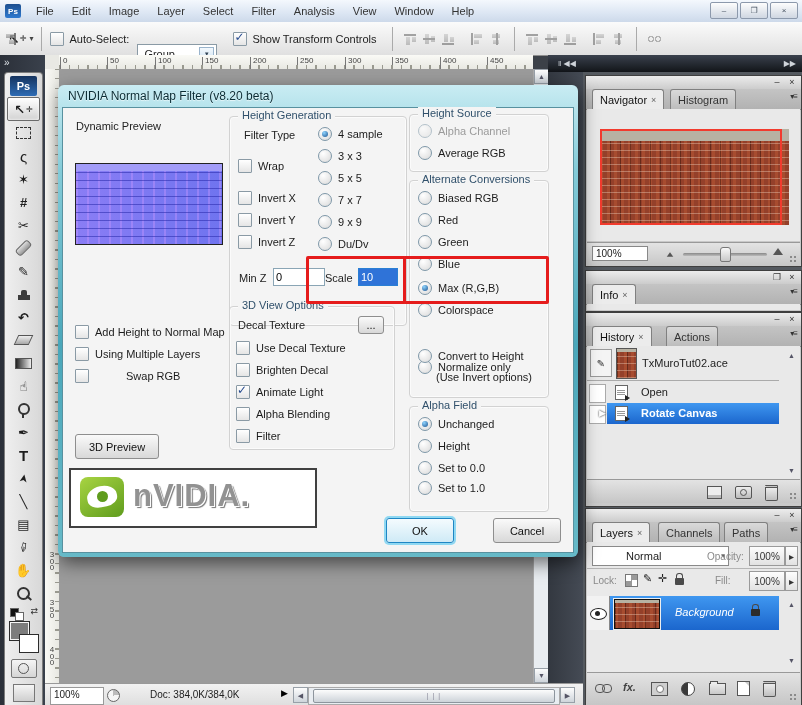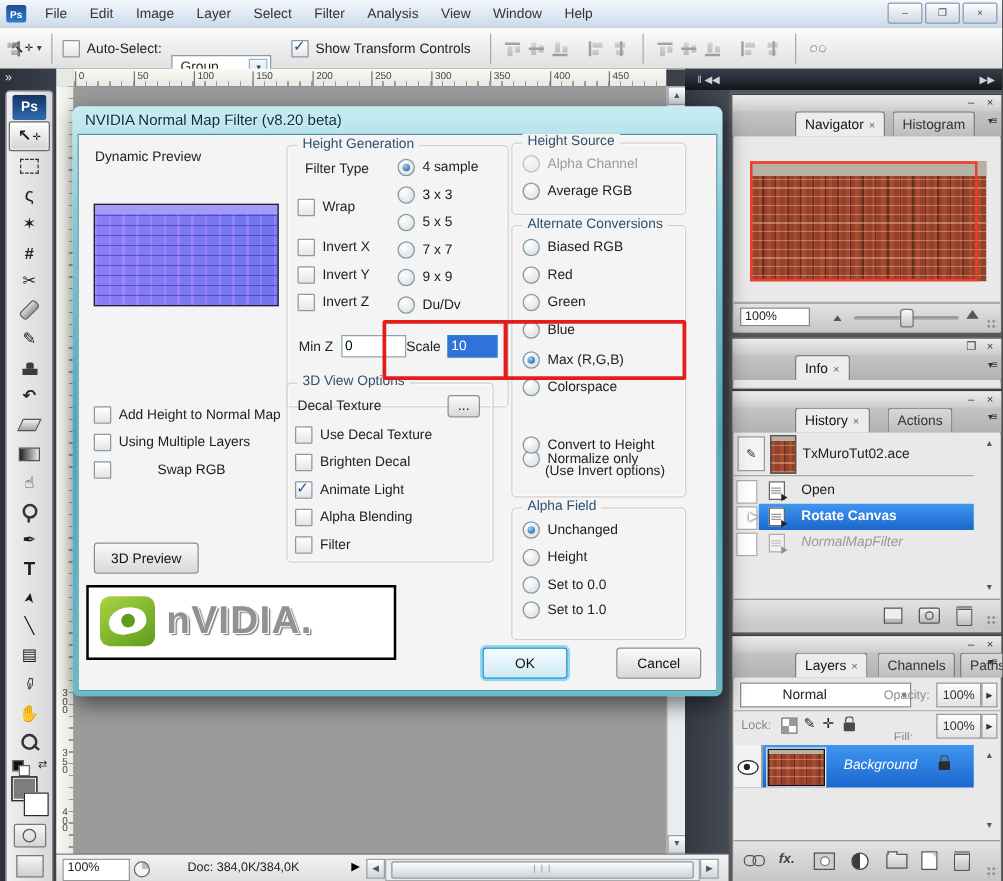--- a/index.html
+++ b/index.html
@@ -76,21 +76,21 @@
   #hscroll{position:absolute;left:248px;top:3px;width:282px;height:16px;}
   #hs-track{position:absolute;left:15px;right:15px;top:0;height:16px;background:#e9edf1;border:1px solid #aaa;}
   #hs-thumb{position:absolute;left:20px;right:20px;top:2px;height:12px;background:linear-gradient(#fcfcfc,#cdd3d9);border:1px solid #8d959d;border-radius:2px;text-align:center;font-size:7px;color:#889;line-height:12px;letter-spacing:1px;}
   
   #dockbar{left:548px;top:55px;width:254px;height:17px;background:linear-gradient(#3a414d,#121519);color:#cfd4da;font-size:8px;}
   #dockcol{left:583px;top:72px;width:219px;height:633px;background:#54595f;}
   .panel{position:absolute;background:#c9c9c9;border:1px solid #3f3f3f;}
   .phead{position:absolute;left:0;top:0;right:0;height:13px;background:linear-gradient(#ececec,#cccccc);}
   .pbtn{position:absolute;top:1px;font-size:9px;line-height:10px;color:#333;width:12px;text-align:center;}
   .ptabs{position:absolute;left:0;top:13px;right:0;height:20px;background:linear-gradient(#c4c4c4,#b2b2b2);border-bottom:1px solid #8c8c8c;}
-  .tab{position:absolute;top:0;height:19px;border:1px solid #808080;border-bottom:none;border-radius:3px 3px 0 0;display:flex;align-items:center;padding:0 7px;gap:4px;font-size:11px;margin-left:44px;}
+  .tab{position:absolute;top:0;height:19px;border:1px solid #808080;border-bottom:none;border-radius:3px 3px 0 0;display:flex;align-items:center;padding:0 7px;gap:4px;font-size:11px;}
   .tab.act{background:#ececec;color:#111;}
   .tab.inact{background:linear-gradient(#d9d9d9,#bdbdbd);color:#333;}
   .tab .x{color:#666;font-size:9px;}
   .pmenu{position:absolute;right:4px;top:3px;font-size:8px;color:#333;letter-spacing:-1px;}
   .pcontent{position:absolute;left:1px;right:1px;background:#e9e9e9;}
   .pfoot{position:absolute;left:1px;right:1px;height:23px;background:linear-gradient(#e3e3e3,#c6c6c6);border-top:1px solid #999;}
   .i-grip{position:absolute;width:9px;height:9px;background:radial-gradient(#8a8a8a 1px,transparent 1.2px);background-size:4px 4px;}
   
   .brick{background-color:#94402a;background-image:
     linear-gradient(#b7b2a3 0 12%,rgba(0,0,0,0) 12%),
@@ -155,21 +155,21 @@
   .grp-t{position:absolute;top:-8px;left:8px;background:#f4f4f4;padding:0 4px;color:#30506b;font-size:11px;}
   .r{display:flex;align-items:center;gap:6px;position:absolute;white-space:nowrap;}
   .rad{width:12px;height:12px;border-radius:50%;border:1px solid #7f98a8;background:radial-gradient(circle at 35% 30%,#fff,#d9d9d9);flex:none;position:relative;}
   .rad.on::after{content:"";position:absolute;left:3px;top:3px;width:6px;height:6px;border-radius:50%;background:radial-gradient(circle at 35% 30%,#8fd4ff,#1c538f);}
   .r.dis .lbl{color:#9b9b9b;} .r.dis .rad{opacity:.55;}
   .vin{position:absolute;height:16px;border:1px solid #8aa5b5;background:#fff;font-size:11px;font-family:inherit;padding:0 2px;}
   .vin.hl{border-color:#2a7fd4;background:#2f73d8;color:#fff;}
   .btn{position:absolute;background:linear-gradient(#fafafa,#d8d8d8);border:1px solid #8e8e8e;border-radius:3px;font-size:11px;color:#111;display:flex;align-items:center;justify-content:center;}
   .btn.def{border:1px solid #1f86c4;box-shadow:0 0 0 2px #8fd8f2;background:linear-gradient(#f4fbfe,#cfeaf6);}
   .redbox{position:absolute;border:3px solid #e51c1c;border-radius:2px;z-index:30;pointer-events:none;}
-  #nvlogo{position:absolute;background:#fff;border:2px solid #000000;}
+  #nvlogo{position:absolute;background:#fff;border:2px solid #404040;}
   .nveye{position:absolute;left:9px;top:7px;width:44px;height:40px;border-radius:8px;background:linear-gradient(145deg,#a8d442,#5f9c1d);}
   .nveye::before{content:"";position:absolute;left:7px;top:9px;width:30px;height:21px;border-radius:55% 55% 45% 45%;background:#fff;transform:rotate(-12deg);}
   .nveye::after{content:"";position:absolute;left:17px;top:14px;width:11px;height:11px;border-radius:50%;background:#5f9c1d;}
   #nvtext{position:absolute;left:62px;top:8px;font-size:31px;font-weight:bold;letter-spacing:1px;color:#929292;text-shadow:1px 1px 0 #fff,2px 2px 1px #777;}
   .lbl{color:#1c1c1c;}
 </style>
 </head>
 <body>
 
 <div id="screen">
@@ -428,25 +428,20 @@
         <span class="i-state"></span>
         <span class="hlbl">Open</span>
       </div>
       <div class="hrow sel" style="top:57px;">
         <span class="selbg"></span>
         <span class="cbcol"></span>
         <span class="hpointer">▶</span>
         <span class="i-state"></span>
         <span class="hlbl">Rotate Canvas</span>
       </div>
-      <div class="hrow undone" style="top:78px;">
-        <span class="cbcol"></span>
-        <span class="i-state"></span>
-        <span class="hlbl">NormalMapFilter</span>
-      </div>
       <div class="sbtn" style="right:2px;top:3px;width:13px;height:12px;border:none;background:none;">▲</div>
       <div class="sbtn" style="right:2px;bottom:3px;width:13px;height:12px;border:none;background:none;">▼</div>
     </div>
     <div class="pfoot" style="top:166px;">
       <span class="i-docst" style="left:120px;top:6px;"></span>
       <span class="i-cam" style="left:148px;top:6px;"></span>
       <span class="i-trash" style="left:178px;top:5px;"></span>
       <span class="i-grip" style="right:2px;bottom:2px;"></span>
     </div>
   </div>
@@ -477,21 +472,21 @@
       <span class="graylbl" style="left:120px;top:9px;">Opacity:</span>
       <div class="valbox" style="left:162px;top:4px;width:34px;">100%</div>
       <div class="valbox" style="left:198px;top:4px;width:11px;">▸</div>
     </div>
     <div class="pcontent" style="top:59px;height:24px;border-top:1px solid #b5b5b5;">
       <span class="graylbl" style="left:6px;top:6px;">Lock:</span>
       <span class="i-checker" style="left:38px;top:5px;"></span>
       <span style="position:absolute;left:56px;top:3px;font-size:11px;">✎</span>
       <span style="position:absolute;left:71px;top:3px;font-size:11px;">✛</span>
       <span class="i-lock" style="left:88px;top:9px;"></span>
-      <span class="graylbl" style="left:128px;top:16px;">Fill:</span>
+      <span class="graylbl" style="left:128px;top:6px;">Fill:</span>
       <div class="valbox" style="left:162px;top:2px;width:34px;">100%</div>
       <div class="valbox" style="left:198px;top:2px;width:11px;">▸</div>
     </div>
     <div class="pcontent" style="top:83px;height:80px;">
       <div class="lrow">
         <div class="eyecol">
           <span class="i-eye" style="left:3px;top:12px;"></span>
         </div>
         <div class="brick" style="position:absolute;left:27px;top:3px;width:44px;height:28px;border:1px solid #111;outline:1px solid #eee;"></div>
         <span style="position:absolute;left:88px;top:10px;color:#fff;font-style:italic;">Background</span>

